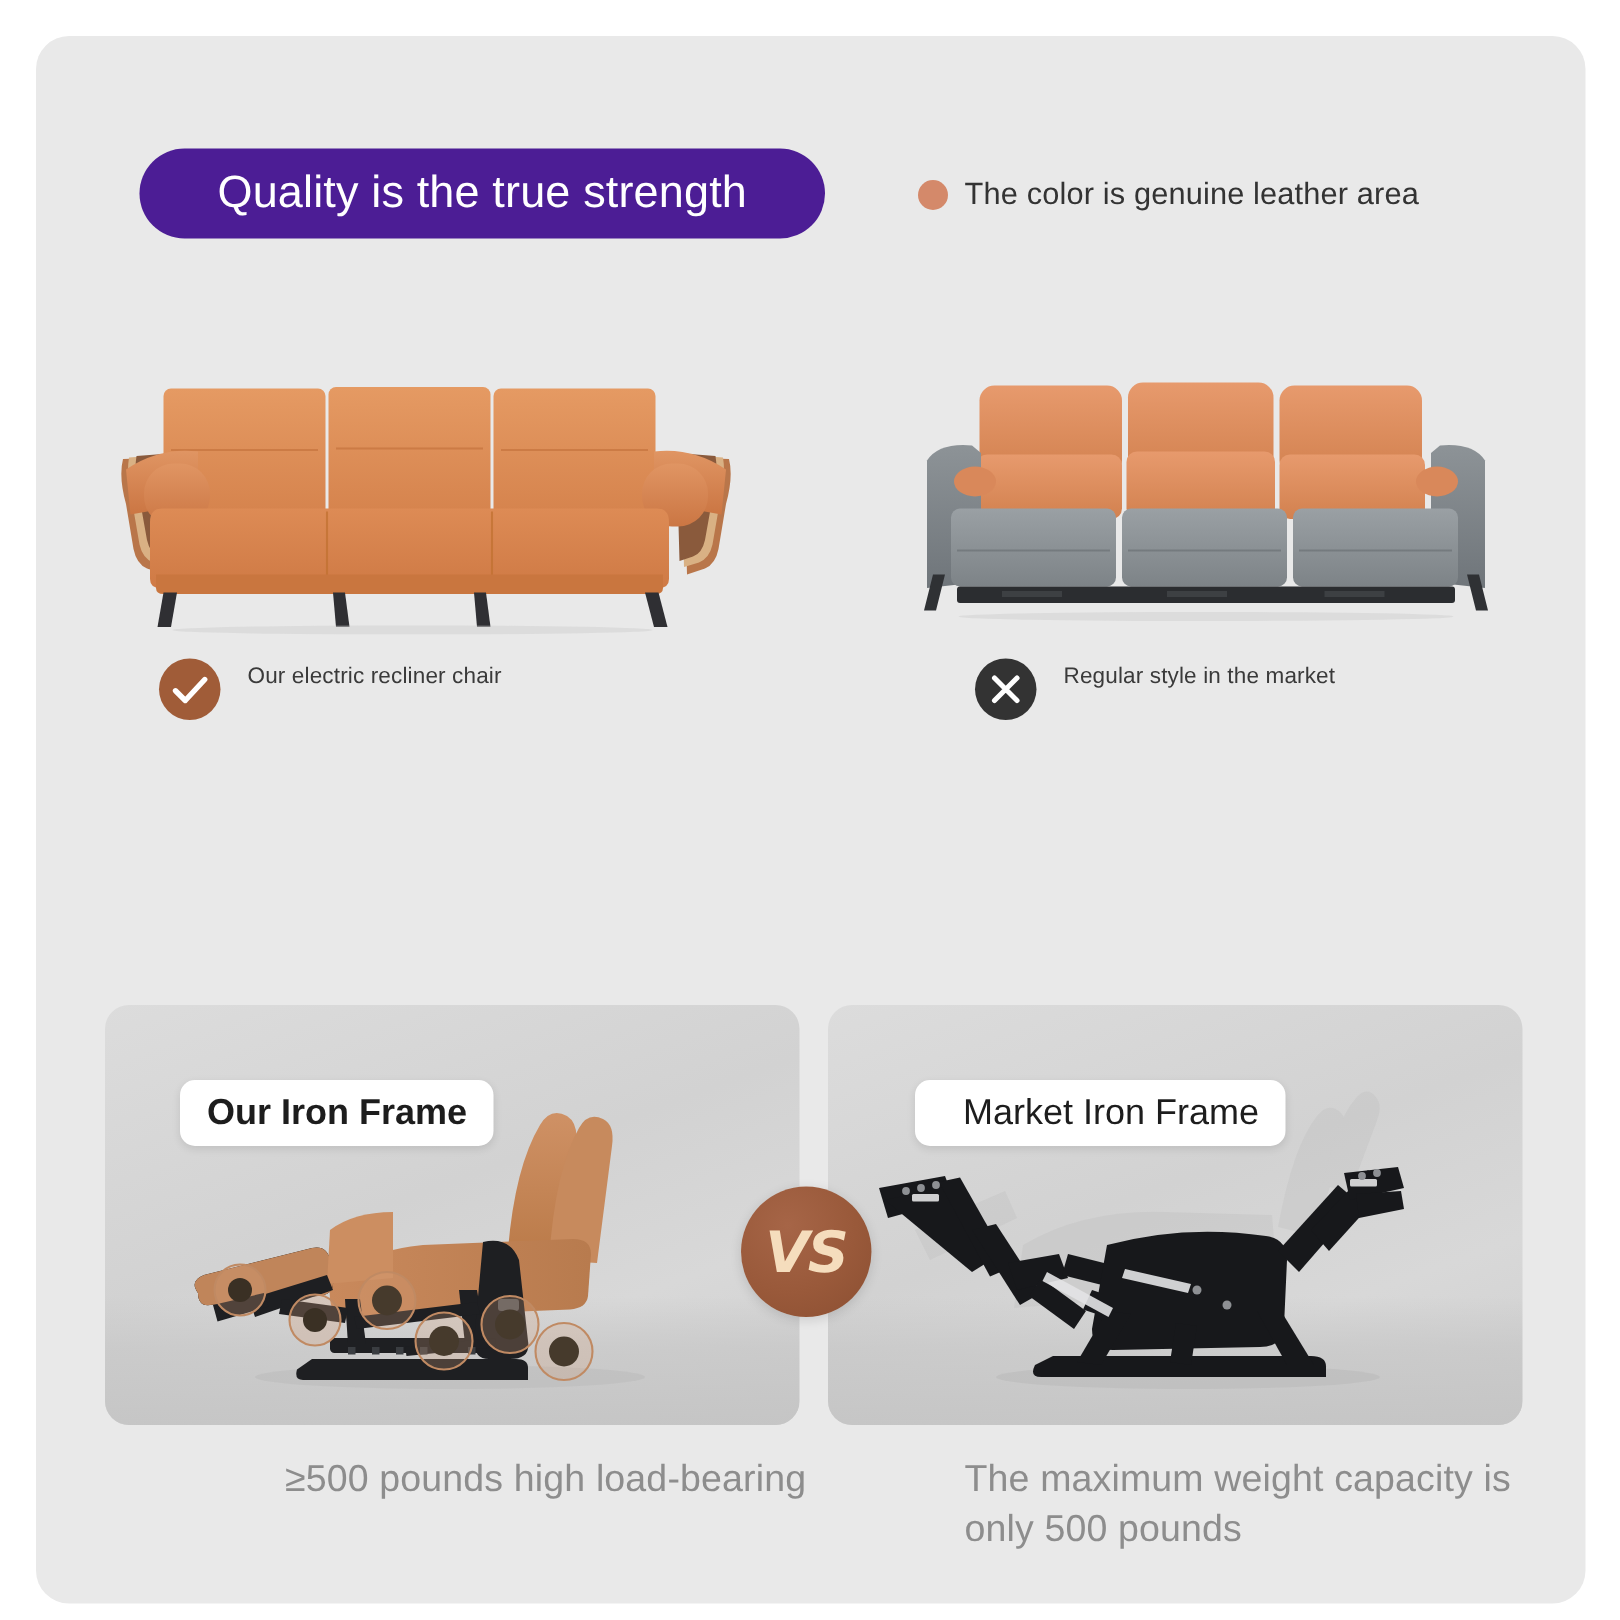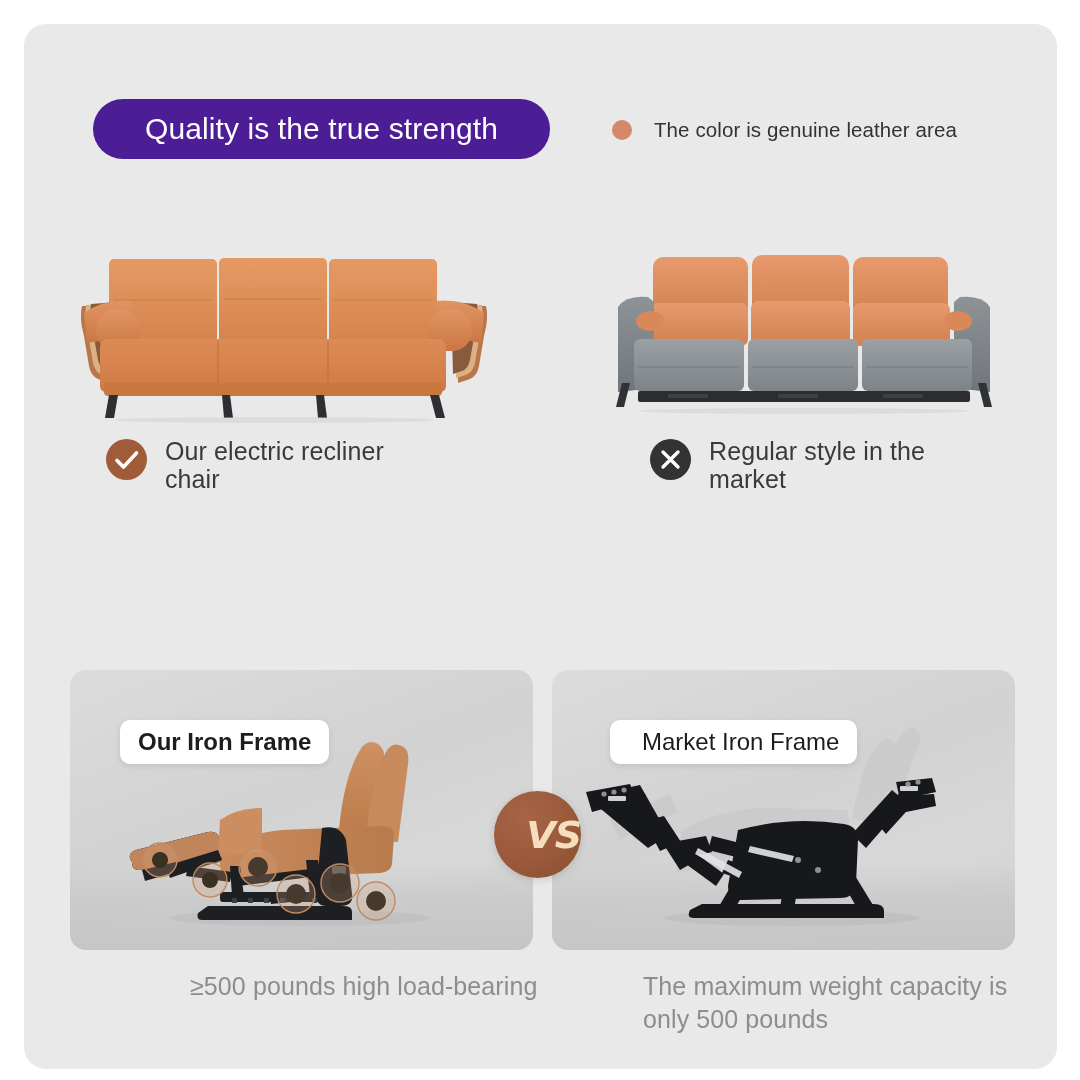--- a/index.html
+++ b/index.html
@@ -16,39 +16,39 @@
   
   .pill {
     position:absolute; background:#4c1d95; color:#ffffff;
     border-radius:30px; display:flex; align-items:center; justify-content:center;
     letter-spacing:.1px;
   }
   .pill-1 { left:93px; top:99px; width:457px; height:60px; font-size:30px; }
   .pill-2 { left:93px; top:581px; width:472px; height:60px; font-size:30px; }
 
   
-  .legend { position:absolute; left:612px; top:118px; display:flex; align-items:center; gap:22px; }
+  .legend { position:absolute; left:612px; top:118px; display:flex; align-items:center; gap:11px; }
   .legend-dot { width:20px; height:20px; border-radius:50%; background:#d4896a; flex:none; }
   .legend-text { font-size:20.5px; color:#333333; letter-spacing:.1px; }
 
   
   .sofa-stage { position:absolute; }
   .sofa-left  { left:78px;  top:243px; width:412px; height:180px; }
   .sofa-right { left:598px; top:243px; width:412px; height:180px; }
   .sofa-stage svg { display:block; width:100%; height:100%; }
 
   
   .caption { position:absolute; display:flex; align-items:flex-start; gap:18px; }
   .cap-left  { left:106px; top:437px; width:330px; }
   .cap-right { left:650px; top:437px; width:330px; }
   .badge { width:41px; height:41px; border-radius:50%; flex:none; position:relative; margin-top:2px; }
   .badge-check { background:#a05c38; }
   .badge-x { background:#333333; }
   .badge svg { position:absolute; left:0; top:0; width:41px; height:41px; }
-  .caption-text { font-size:25px; line-height:28px; color:#3a3a3a; letter-spacing:.1px; }
+  .caption-text { font-size:15px; line-height:28px; color:#3a3a3a; letter-spacing:.1px; }
 
   
   .panel {
     position:absolute; top:670px; width:463px; height:280px; border-radius:16px;
     background:linear-gradient(160deg,#dcdcdc 0%,#d2d2d2 45%,#d8d8d8 72%,#cfcfcf 100%);
     overflow:hidden;
   }
   .panel-left  { left:70px; }
   .panel-right { left:552px; }
   .panel-floor {
@@ -63,21 +63,21 @@
     font-size:24px; color:#1d1d1d; box-shadow:0 2px 6px rgba(0,0,0,.10);
     white-space:nowrap;
   }
   .label-left  { left:50px;font-weight:bold; }
   .label-right { left:58px;padding-left:32px; }
 
   
   .vs {
     position:absolute; left:494px; top:791px; width:87px; height:87px; border-radius:50%;
     background:radial-gradient(circle at 36% 30%, #a66547 0%, #99593a 55%, #8b4f32 100%);
-    display:flex; align-items:center; justify-content:flex-end; z-index:5;
+    display:flex; align-items:center; justify-content:center; z-index:5;
     box-shadow:0 2px 8px rgba(0,0,0,.13);
   }
   .vs-text {
     font-family:"DejaVu Sans", sans-serif;
     font-size:38px; font-weight:bold; font-style:italic; color:#f5ddbd; letter-spacing:-1px;
   }
 
   
   .foot { position:absolute; font-size:25px; line-height:33px; color:#8d8d8d; letter-spacing:.1px; }
   .foot-left  { left:166px; top:970px; width:360px;margin-left:24px; }

